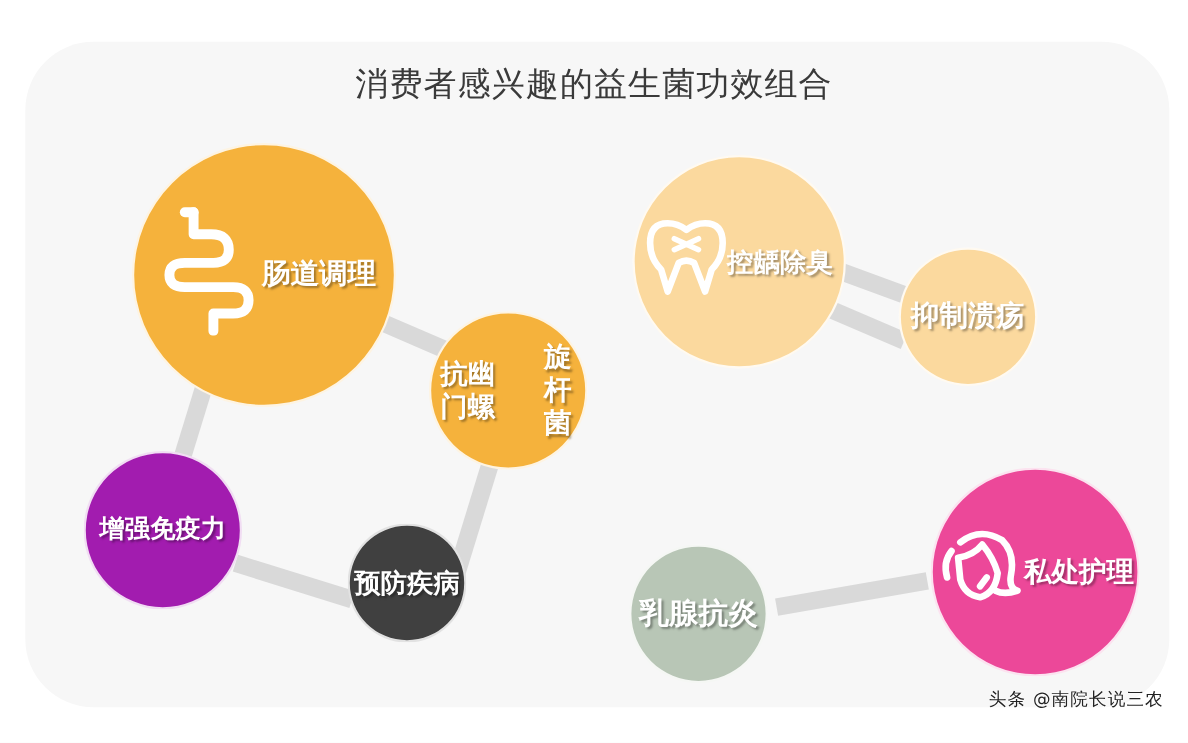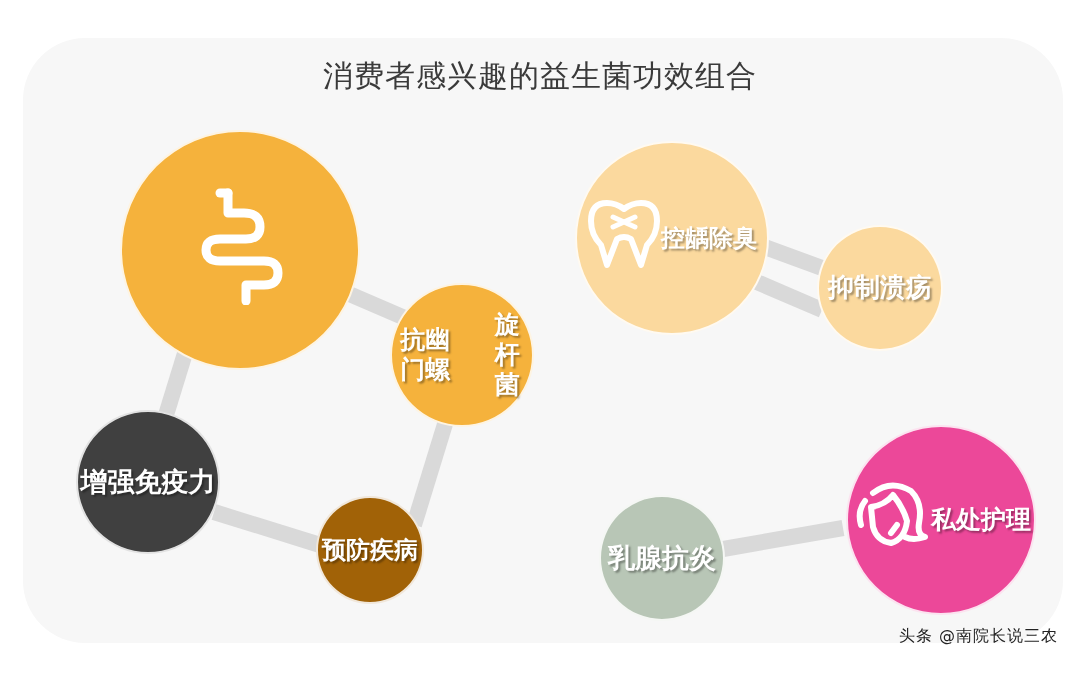--- a/index.html
+++ b/index.html
@@ -41,53 +41,54 @@
   </g>
 </svg>
 
 <div class="node" style="left:120px; top:130px; width:240px; height:240px; background:#f5b23c;">
   <span class="icon">
     <svg width="100" height="118" viewBox="0 0 100 118" fill="none" stroke="#ffffff" stroke-width="9" stroke-linejoin="round" stroke-linecap="round">
       <path d="M38 6 V26 H54 Q70 26 70 40 Q70 52 56 52 H30 Q16 52 16 63 Q16 74 30 74 H74 Q88 74 88 86 Q88 98 74 98 H56 V114"></path>
       <path d="M38 6 H30"></path>
     </svg>
   </span>
+  <span class="label" style="font-size:26px;">肠道调理</span>
 </div>
 
 <div class="node" style="left:390px; top:283px; width:144px; height:144px; background:#f5b23c; font-size:25px;gap:24px;">
   <span class="label">抗幽门螺</span>
   <span class="label">旋杆菌</span>
 </div>
 
-<div class="node" style="left:76px; top:410px; width:144px; height:144px; background:#404040; font-size:27px;text-align:right;">
+<div class="node" style="left:76px; top:410px; width:144px; height:144px; background:#a21caf; font-size:23px;text-align:right;">
   <span class="label">增强免</span>
   <span class="label">疫力</span>
 </div>
 
-<div class="node" style="left:316px; top:496px; width:108px; height:108px; background:#a16207; font-size:24px;">
+<div class="node" style="left:316px; top:476px; width:108px; height:108px; background:#404040; font-size:24px;">
   <span class="label">预防</span>
   <span class="label">疾病</span>
 </div>
 
 <div class="node" style="left:575px; top:141px; width:194px; height:194px; background:#fbd99e;">
   <span class="icon">
     <svg width="74" height="70" viewBox="0 0 74 70" fill="none" stroke="#ffffff" stroke-width="6" stroke-linejoin="round" stroke-linecap="round">
       <path d="M20 4 Q4 4 4 22 Q4 36 14 46 L20 66 L30 40 Q37 36 44 40 L54 66 L60 46 Q70 36 70 22 Q70 4 54 4 Q45 4 37 10 Q29 4 20 4 Z"></path>
       <path d="M26 18 L48 28 M48 18 L26 28" stroke-width="5"></path>
     </svg>
   </span>
   <span class="label" style="font-size:24px;">控龋除臭</span>
 </div>
 
 <div class="node" style="left:817px; top:225px; width:126px; height:126px; background:#fbd99e; font-size:26px;">
   <span class="label">抑制</span>
   <span class="label">溃疡</span>
 </div>
 
-<div class="node" style="left:599px; top:495px; width:126px; height:126px; background:#b8c6b6; font-size:27px;">
+<div class="node" style="left:572px; top:495px; width:126px; height:126px; background:#b8c6b6; font-size:27px;">
   <span class="label">乳腺</span>
   <span class="label">抗炎</span>
 </div>
 
 <div class="node" style="left:846px; top:425px; width:190px; height:190px; background:#ec4899;">
   <span class="icon">
     <svg width="80" height="70" viewBox="0 0 80 70" fill="none" stroke="#ffffff" stroke-width="6" stroke-linejoin="round" stroke-linecap="round">
       <path d="M14 20 Q6 30 10 44"></path>
       <path d="M22 12 Q40 -2 60 10 Q72 22 68 42 Q66 54 74 56 Q62 60 54 56"></path>
       <path d="M20 26 Q34 24 42 14 Q52 26 56 40 Q54 58 40 62 Q26 60 22 46 Z"></path>

